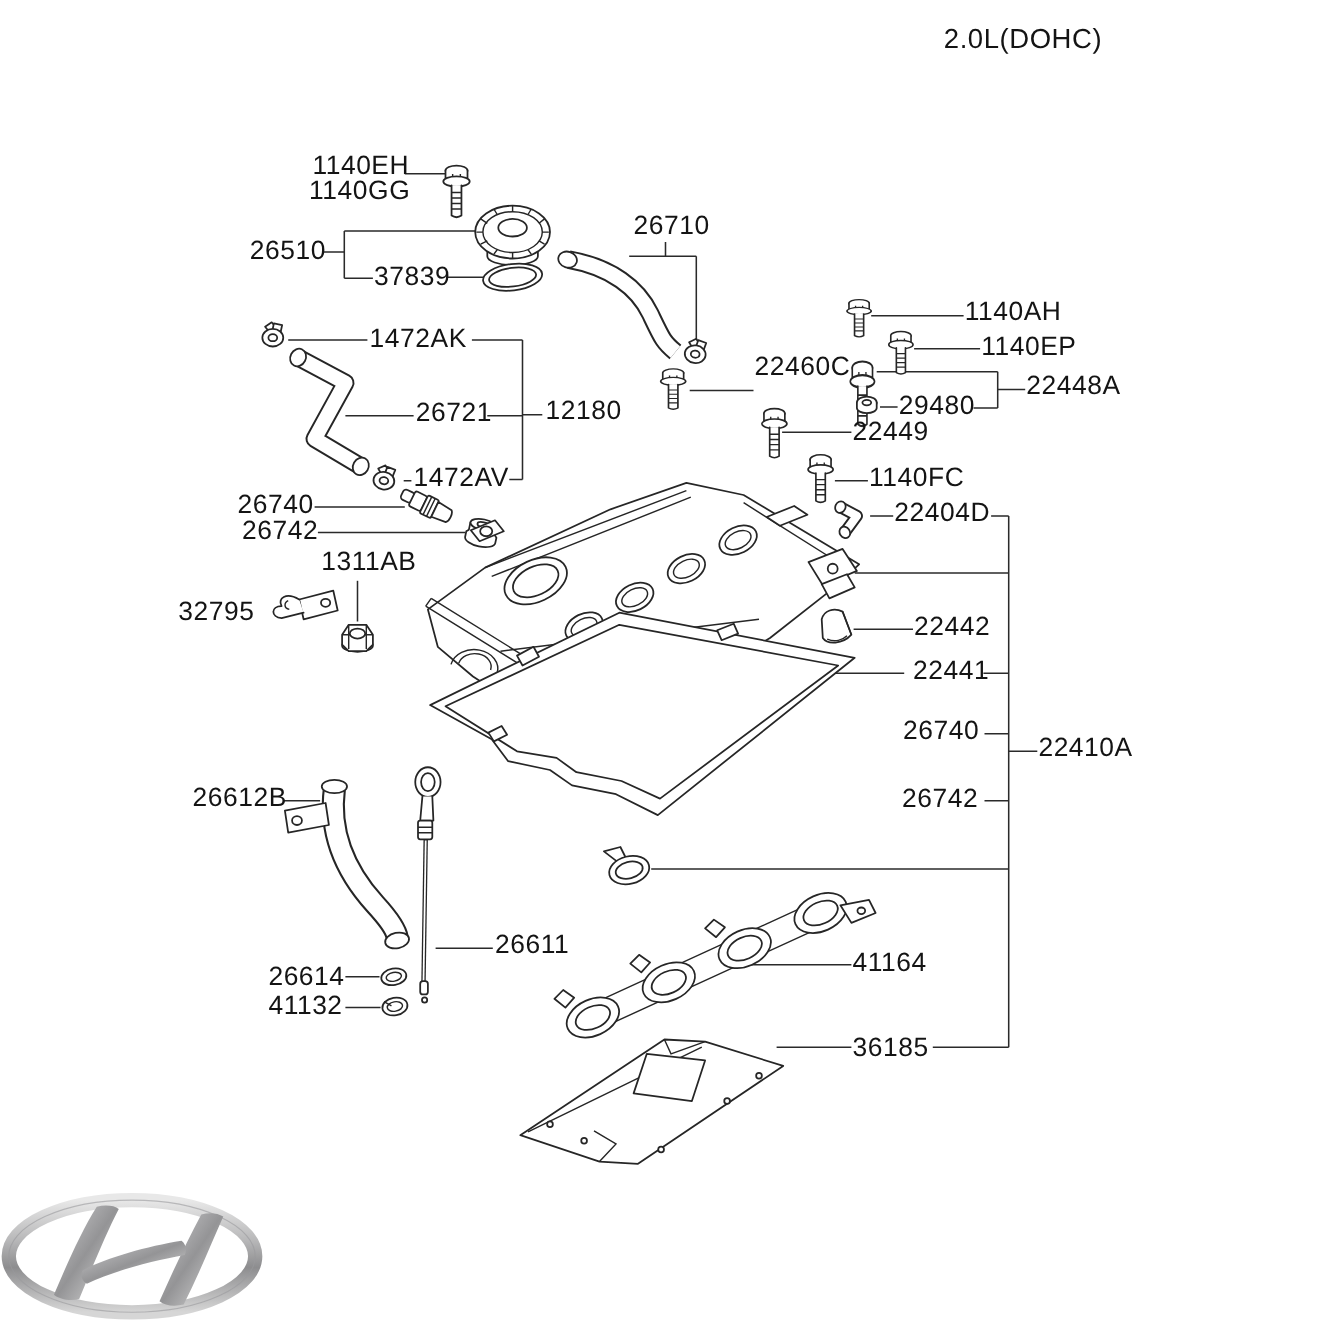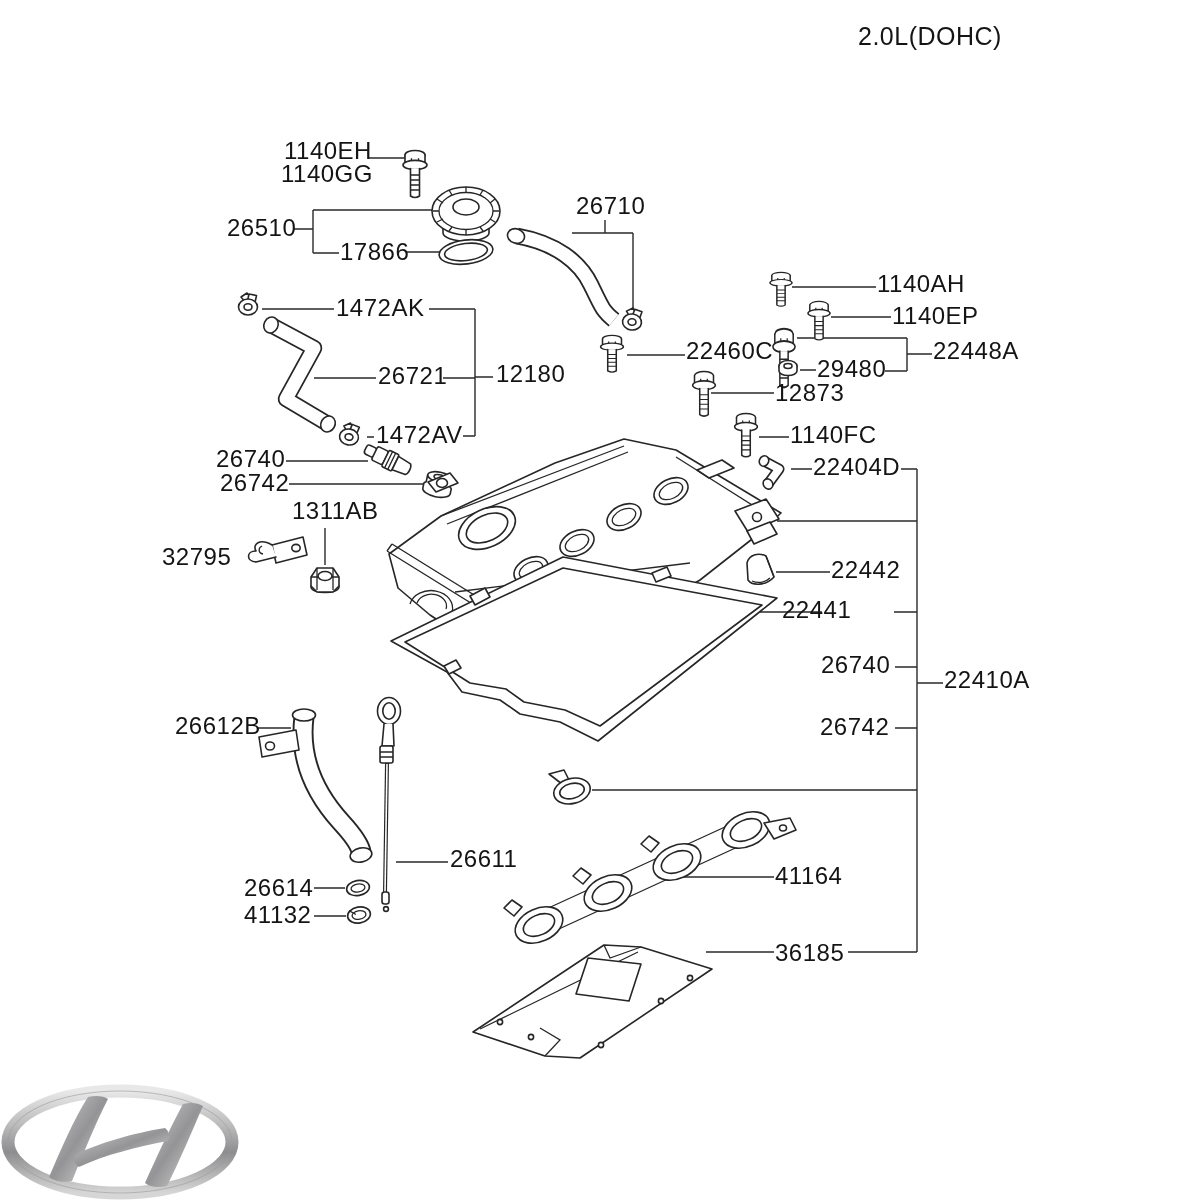--- a/index.html
+++ b/index.html
@@ -316,43 +316,43 @@
     <path fill="url(#chrome2)" d="M 75,1155 C 98,1143 134,1133 165,1128 C 169,1131 170,1136 168,1141
              C 140,1146 104,1155 79,1167 C 74,1164 73,1159 75,1155 Z"></path>
   </g>
 </svg>
 
   <div class="engine-spec">2.0L(DOHC)</div>
 
   <div class="lbl" style="left:284px;top:139px">1140EH</div>
   <div class="lbl" style="left:281px;top:162px">1140GG</div>
   <div class="lbl" style="left:227px;top:216px">26510</div>
-  <div class="lbl" style="left:340px;top:240px">17866</div>
+  <div class="lbl" style="left:340px;top:240px">37839</div>
   <div class="lbl" style="left:576px;top:194px">26710</div>
   <div class="lbl" style="left:336px;top:296px">1472AK</div>
   <div class="lbl" style="left:378px;top:364px">26721</div>
   <div class="lbl" style="left:496px;top:362px">12180</div>
   <div class="lbl" style="left:376px;top:423px">1472AV</div>
   <div class="lbl" style="left:216px;top:447px">26740</div>
   <div class="lbl" style="left:220px;top:471px">26742</div>
   <div class="lbl" style="left:292px;top:499px">1311AB</div>
   <div class="lbl" style="left:162px;top:545px">32795</div>
   <div class="lbl" style="left:175px;top:714px">26612B</div>
   <div class="lbl" style="left:450px;top:847px">26611</div>
   <div class="lbl" style="left:244px;top:876px">26614</div>
   <div class="lbl" style="left:244px;top:903px">41132</div>
   <div class="lbl" style="left:877px;top:272px">1140AH</div>
   <div class="lbl" style="left:892px;top:304px">1140EP</div>
-  <div class="lbl" style="left:686px;top:339px">22460C</div>
+  <div class="lbl" style="left:686px;top:322px">22460C</div>
   <div class="lbl" style="left:933px;top:339px">22448A</div>
   <div class="lbl" style="left:817px;top:357px">29480</div>
-  <div class="lbl" style="left:775px;top:381px">12873</div>
+  <div class="lbl" style="left:775px;top:381px">22449</div>
   <div class="lbl" style="left:790px;top:423px">1140FC</div>
   <div class="lbl" style="left:813px;top:455px">22404D</div>
   <div class="lbl" style="left:831px;top:558px">22442</div>
-  <div class="lbl" style="left:782px;top:598px">22441</div>
+  <div class="lbl" style="left:830px;top:598px">22441</div>
   <div class="lbl" style="left:821px;top:653px">26740</div>
   <div class="lbl" style="left:944px;top:668px">22410A</div>
   <div class="lbl" style="left:820px;top:715px">26742</div>
   <div class="lbl" style="left:775px;top:864px">41164</div>
   <div class="lbl" style="left:775px;top:941px">36185</div>
 
 </div>
 
 </body></html>

